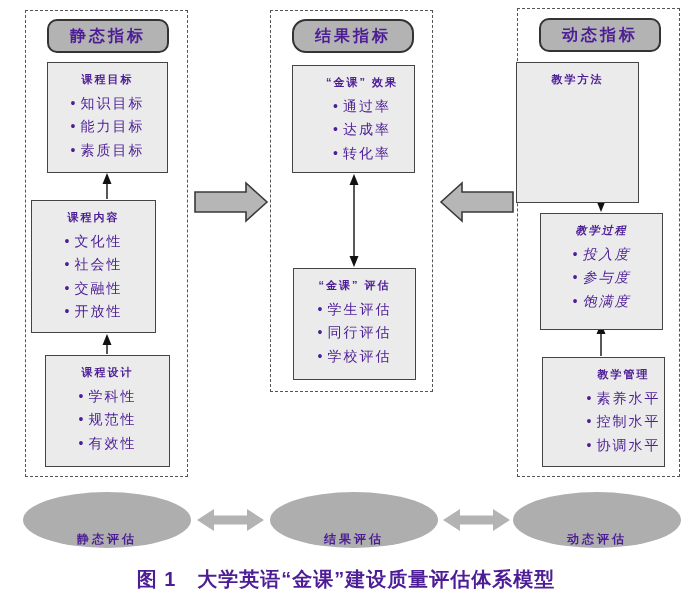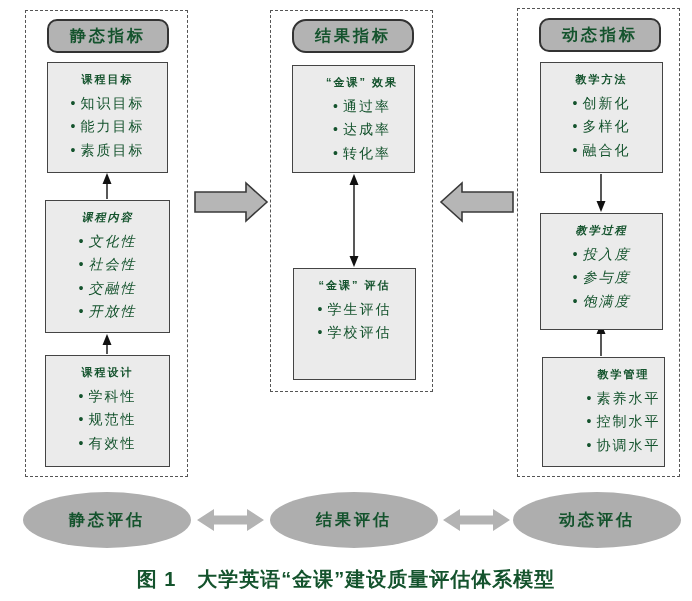--- a/index.html
+++ b/index.html
@@ -1,38 +1,38 @@
 <!DOCTYPE html>
 <html style="--header-fill: #b3b3b3; --box-fill: #ebebeb; --ellipse-fill: #aeaeae; --arrow-fill: #b6b6b6; --connector-fill: #b3b3b3; --border-dark: #333333;"><head>
 <meta charset="utf-8">
 <style>
   html,body{margin:0;padding:0;background:#fff;}
   .canvas{
     position:relative;width:692px;height:601px;background:#fff;
-    font-family:"Liberation Sans","DejaVu Sans",sans-serif;color:#14532d;
+    font-family:"Liberation Sans","DejaVu Sans",sans-serif;color:#4c1d95;
     overflow:hidden;
   }
   .dashed-group{position:absolute;border:1px dashed #555;box-sizing:border-box;background:transparent;}
   .hdr{
     position:absolute;display:flex;align-items:center;justify-content:center;
     background:var(--header-fill,#b3b3b3);border:2px solid #333;border-radius:10px;
     font-weight:bold;font-size:16px;letter-spacing:3px;box-sizing:border-box;
   }
   .box{
     position:absolute;background:var(--box-fill,#ebebeb);border:1.5px solid #444;
     box-sizing:border-box;padding-top:9px;
   }
   .box-title{text-align:center;font-weight:bold;font-size:11px;letter-spacing:2px;margin-bottom:5px;white-space:nowrap;}
   .box-items{width:max-content;margin:0 auto;}
   .item{font-size:14px;line-height:1.6;letter-spacing:2px;font-family:"Liberation Serif","DejaVu Serif",serif;white-space:nowrap;}
   .bullet{margin-right:3px;font-family:"Liberation Sans","DejaVu Sans",sans-serif;}
   .ellipse{
     position:absolute;background:var(--ellipse-fill,#aeaeae);border-radius:50%;
-    display:flex;align-items:center;justify-content:center;
-    font-weight:bold;font-size:16px;letter-spacing:3px;
+    display:flex;align-items:flex-end;justify-content:center;
+    font-weight:bold;font-size:12px;letter-spacing:3px;
   }
   .caption{
     position:absolute;left:0;right:0;top:566px;text-align:center;
     font-weight:bold;font-size:20px;letter-spacing:1px;
   }
   svg.overlay{position:absolute;left:0;top:0;width:692px;height:601px;pointer-events:none;}
   .thin-line{stroke:#111;stroke-width:1.4;}
   .thin-head{fill:#111;stroke:none;}
   .block-arrow{fill:var(--arrow-fill,#b6b6b6);stroke:#3a3a3a;stroke-width:1.6;}
   .connector{fill:var(--connector-fill,#b3b3b3);stroke:none;}
@@ -95,21 +95,21 @@
 
   <div class="box" style="left:47px;top:62px;width:121px;height:111px;">
     <div class="box-title">课程目标</div>
     <div class="box-items">
       <div class="item"><span class="bullet">•</span><span>知识目标</span></div>
       <div class="item"><span class="bullet">•</span><span>能力目标</span></div>
       <div class="item"><span class="bullet">•</span><span>素质目标</span></div>
     </div>
   </div>
 
-  <div class="box" style="left:45px;top:200px;width:125px;height:133px;font-style:italic;">
+  <div class="box" style="left:31px;top:200px;width:125px;height:133px;">
     <div class="box-title">课程内容</div>
     <div class="box-items">
       <div class="item"><span class="bullet">•</span><span>文化性</span></div>
       <div class="item"><span class="bullet">•</span><span>社会性</span></div>
       <div class="item"><span class="bullet">•</span><span>交融性</span></div>
       <div class="item"><span class="bullet">•</span><span>开放性</span></div>
     </div>
   </div>
 
   <div class="box" style="left:45px;top:355px;width:125px;height:112px;">
@@ -127,31 +127,27 @@
       <div class="item"><span class="bullet">•</span><span>通过率</span></div>
       <div class="item"><span class="bullet">•</span><span>达成率</span></div>
       <div class="item"><span class="bullet">•</span><span>转化率</span></div>
     </div>
   </div>
 
   <div class="box" style="left:293px;top:268px;width:123px;height:112px;">
     <div class="box-title">“金课” 评估</div>
     <div class="box-items">
       <div class="item"><span class="bullet">•</span><span>学生评估</span></div>
+      <div class="item"><span class="bullet">•</span><span>同行评估</span></div>
       <div class="item"><span class="bullet">•</span><span>学校评估</span></div>
     </div>
   </div>
 
-  <div class="box" style="left:540px;top:62px;width:123px;height:111px;">
+  <div class="box" style="left:516px;top:62px;width:123px;height:141px;">
     <div class="box-title">教学方法</div>
-    <div class="box-items">
-      <div class="item"><span class="bullet">•</span><span>创新化</span></div>
-      <div class="item"><span class="bullet">•</span><span>多样化</span></div>
-      <div class="item"><span class="bullet">•</span><span>融合化</span></div>
-    </div>
   </div>
 
   <div class="box" style="left:540px;top:213px;width:123px;height:117px;font-style:italic;">
     <div class="box-title">教学过程</div>
     <div class="box-items">
       <div class="item"><span class="bullet">•</span><span>投入度</span></div>
       <div class="item"><span class="bullet">•</span><span>参与度</span></div>
       <div class="item"><span class="bullet">•</span><span>饱满度</span></div>
     </div>
   </div>

